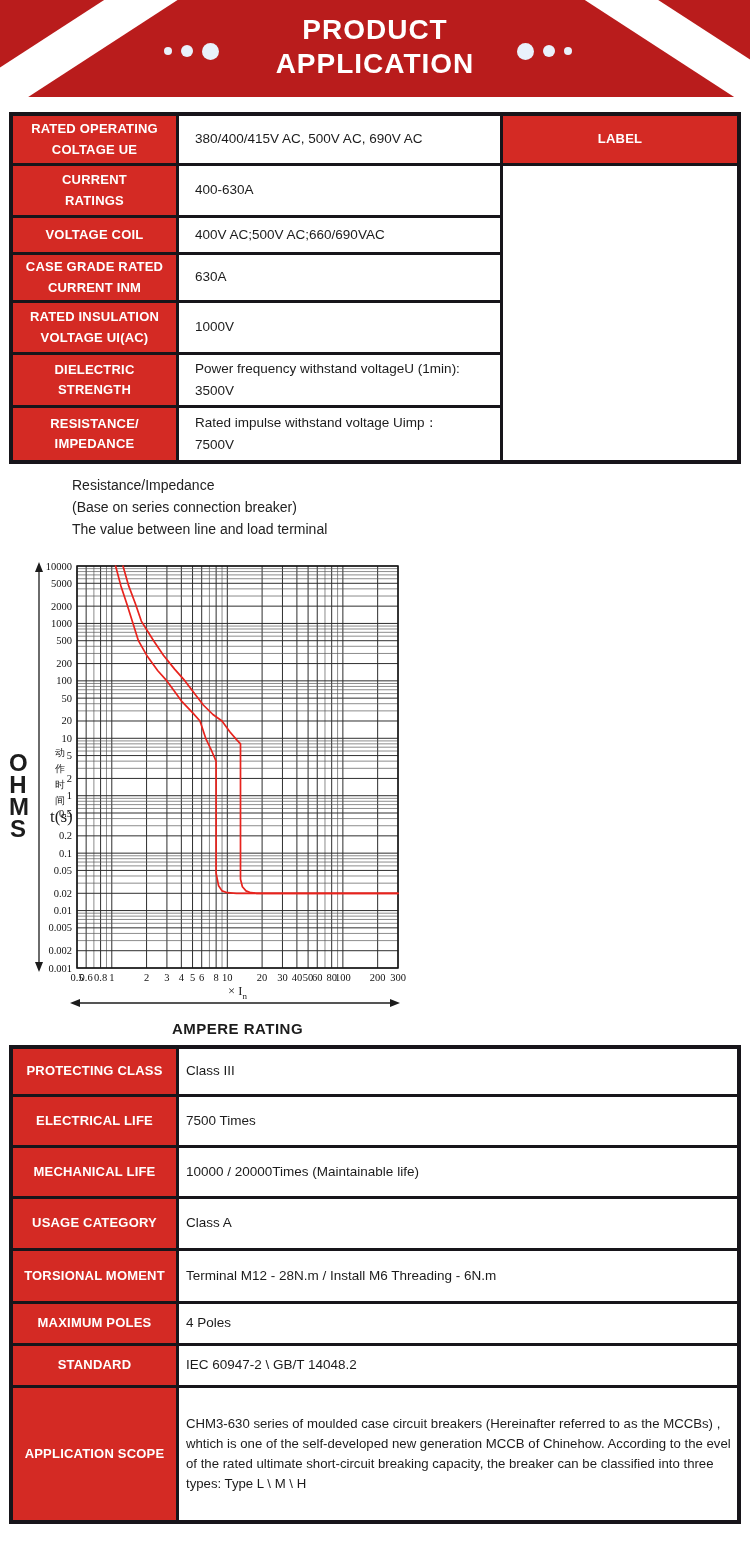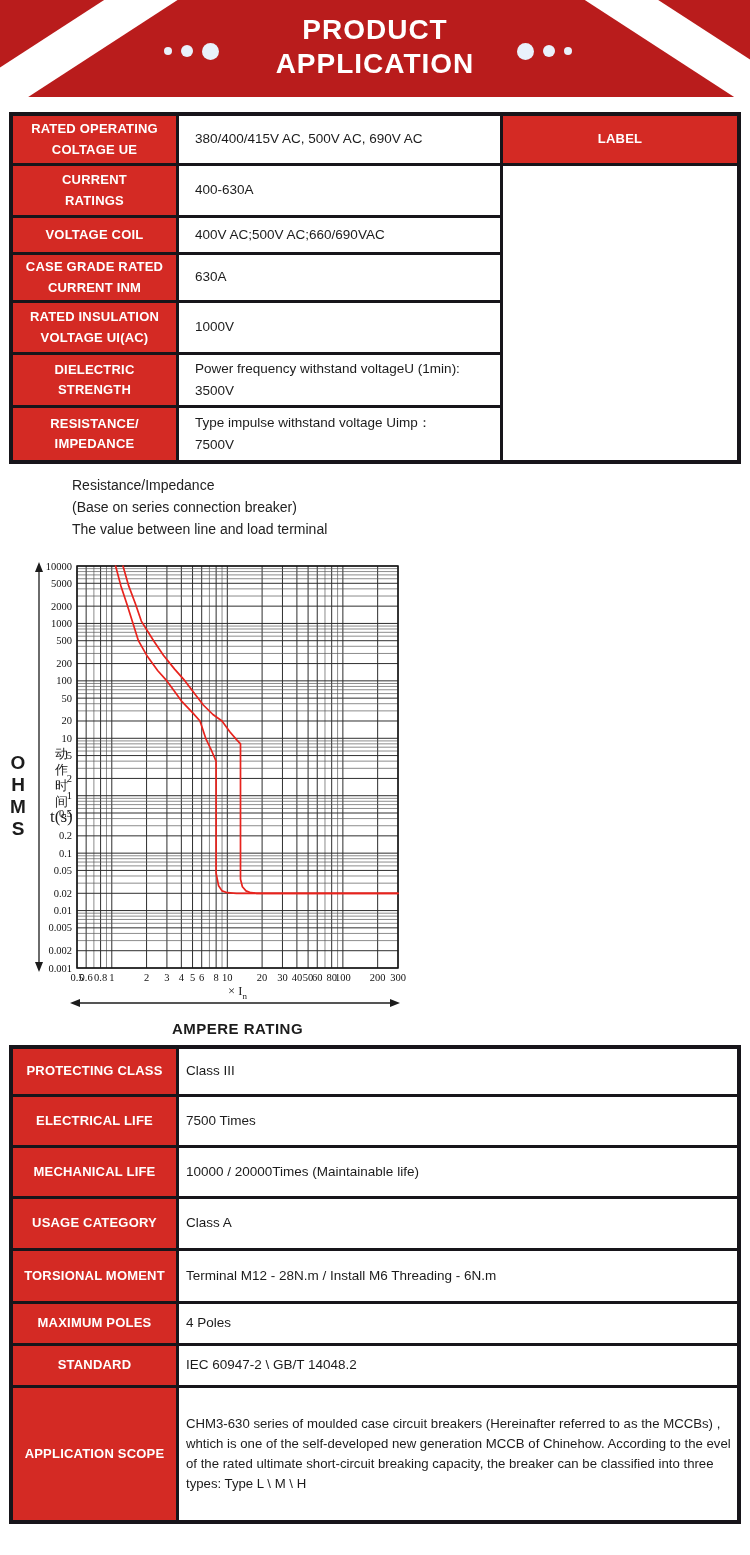--- a/index.html
+++ b/index.html
@@ -57,27 +57,27 @@
     padding: 6px 4px 6px 7px;
   }
   .val.empty { padding: 0; }
   
   .captions { margin: 10px 0 0 72px; font-size: 14px; line-height: 22px; color: #222; }
   .chart-wrap { position: relative; height: 478px; margin-top: 20px; }
   #plot-svg { position: absolute; left: 0; top: 0; }
   #plot-svg text { font-family: "Liberation Serif", serif; }
   .ohms {
     position: absolute; left: 9px; top: 192px; width: 18px;
-    font-weight: bold; font-size: 19px; line-height: 22px;
+    font-weight: bold; font-size: 24px; line-height: 22px;
     text-align: center; word-break: break-all;
   }
   .v-arrow { position: absolute; left: 33px; top: 2px; }
   .cn {
     position: absolute; left: 55px; top: 186px; width: 14px;
-    font-size: 13px; line-height: 16px; word-break: break-all;
+    font-size: 10px; line-height: 16px; word-break: break-all; font-family: Liberation Mono, monospace;
   }
   .ts { position: absolute; left: 50px; top: 247px; font-size: 17px; font-family: "Liberation Serif", serif; }
   .xmult {
     position: absolute; left: 77px; top: 424px; width: 321px;
     text-align: center; font-size: 12.5px; font-family: "Liberation Serif", serif;
   }
   .xmult sub { font-size: 9px; }
   .h-arrow { position: absolute; left: 70px; top: 437px; }
   .amp {
     position: absolute; left: 77px; top: 460px; width: 321px;
@@ -119,21 +119,21 @@
     <div class="val" style="grid-area:4/2">630A</div>
     <div class="lbl" style="grid-area:5/1">RATED INSULATION
 VOLTAGE UI(AC)</div>
     <div class="val" style="grid-area:5/2">1000V</div>
     <div class="lbl" style="grid-area:6/1">DIELECTRIC
 STRENGTH</div>
     <div class="val" style="grid-area:6/2">Power frequency withstand voltageU (1min):
 3500V</div>
     <div class="lbl" style="grid-area:7/1">RESISTANCE/
 IMPEDANCE</div>
-    <div class="val" style="grid-area:7/2">Type impulse withstand voltage Uimp：
+    <div class="val" style="grid-area:7/2">Rated impulse withstand voltage Uimp：
 7500V</div>
     <div class="lbl" style="grid-area:1/3">LABEL</div>
     <div class="val empty" style="grid-column:3;grid-row:2/8"></div>
   </section>
 
   <div class="captions">
     <div>Resistance/Impedance</div>
     <div>(Base on series connection breaker)</div>
     <div>The value between line and load terminal</div>
   </div>

